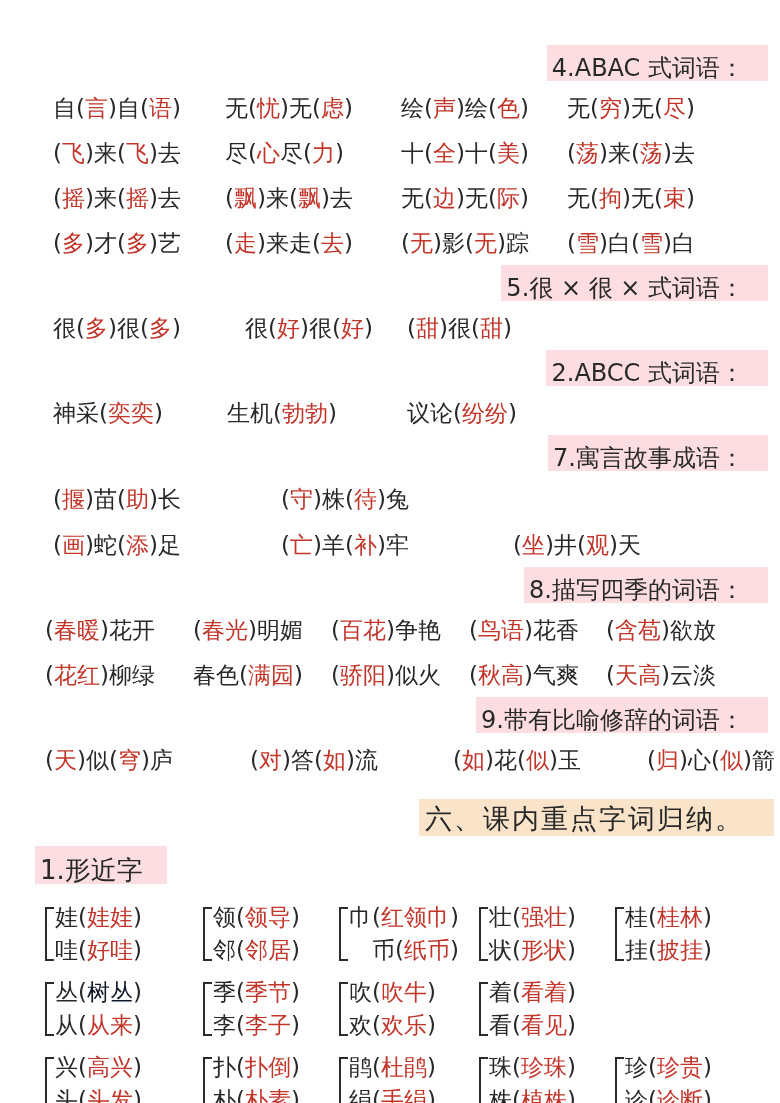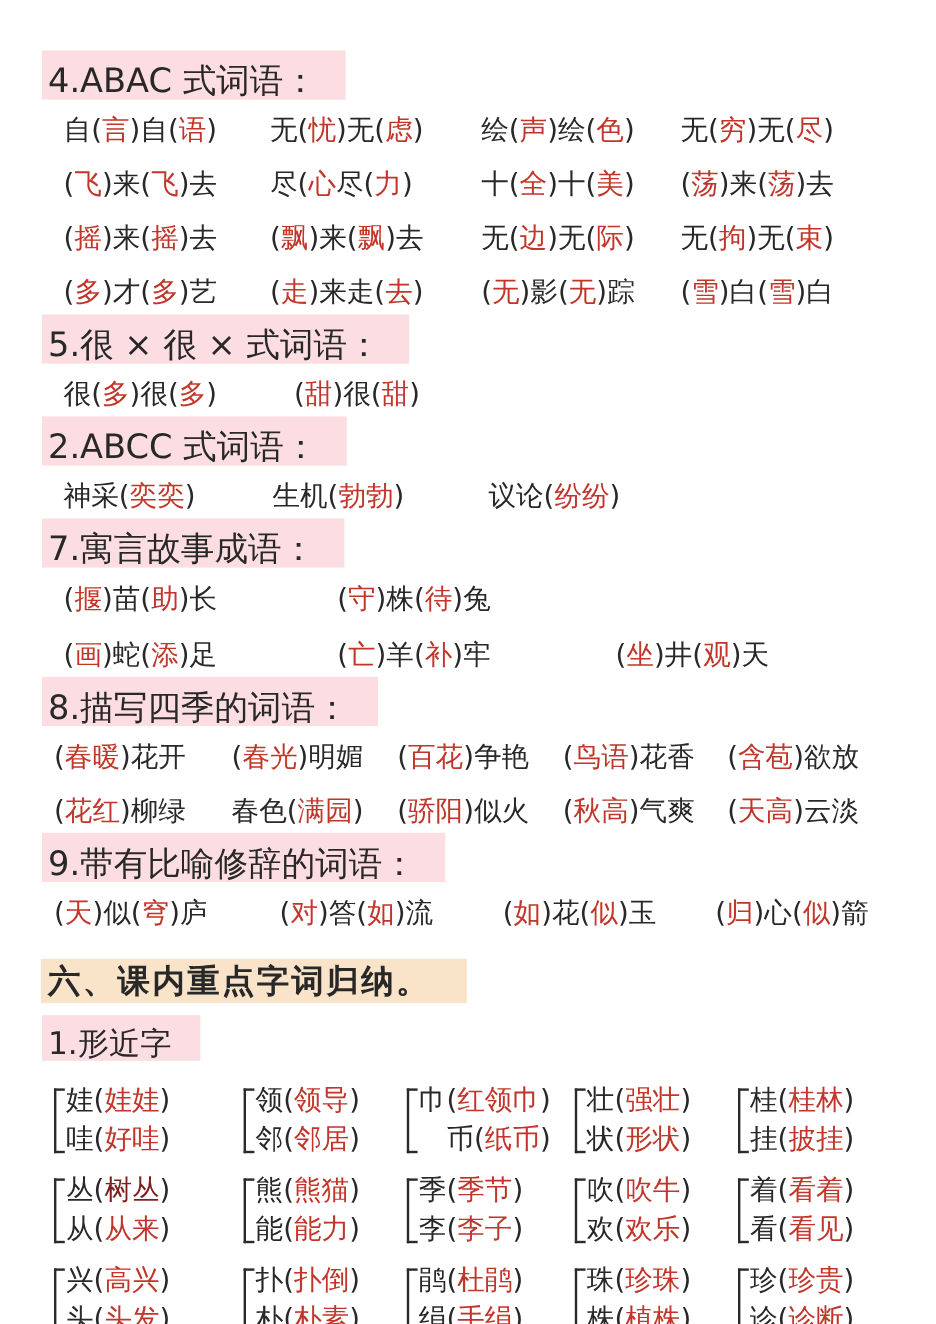--- a/index.html
+++ b/index.html
@@ -10,41 +10,41 @@
     color:#282828;
   }
   .page {
     width:780px; min-height:1103px;
     padding:46px 36px 10px 40px;
     display:flex; flex-direction:column;
     background:#ffffff; overflow:hidden;
   }
   
   .sec { margin-top:2px; }
-  .sec-title { height:32px; line-height:32px; font-size:28px; margin:6px 0 2px 0; }
+  .sec-title { height:32px; line-height:32px; font-size:24px; margin:6px 0 2px 0;text-align:right; }
   .hl { position:relative; z-index:0; white-space:nowrap; }
   .hl::before {
     content:""; position:absolute; z-index:-1;
     left:-5px; right:-24px; top:-9px; bottom:1px;
     background:#fcdde1;
   }
   .hl-peach::before { background:#f9e4ca; left:-6px; right:-30px; top:-4px; bottom:-2px; }
   
   .wrow { display:grid; height:45px; align-items:center; padding-left:13px; font-size:23px; white-space:nowrap; }
   .sec-0 .wrow { grid-template-columns:172px 176px 166px 1fr; }
   .sec-1 .wrow { grid-template-columns:192px 162px 184px 1fr; }
   .sec-2 .wrow { grid-template-columns:174px 180px 190px 1fr; }
   .sec-3 .wrow { grid-template-columns:228px 232px 1fr; height:46px; }
   .sec-4 .wrow { grid-template-columns:148px 138px 138px 137px 1fr; padding-left:5px; }
-  .sec-5 .wrow { grid-template-columns:188px 186px 177px 1fr; padding-left:5px; }
+  .sec-5 .wrow { grid-template-columns:188px 186px 177px 1fr; padding-left:5px;gap:17px; }
   .seg-k { color:#282828; }
   .seg-r { color:#c1352a; }
-  .seg-p { color:#7f1d1d; }
-  
-  .major-heading { font-size:27px; font-weight:bold; letter-spacing:2px; margin:18px 0 14px 0; height:36px; line-height:36px; }
+  .seg-p { color:#0f172a; }
+  
+  .major-heading { font-size:27px; font-weight:normal; letter-spacing:2px; margin:18px 0 14px 0; height:36px; line-height:36px;text-align:right; }
   .sub-title { font-size:26px; margin:4px 0 16px 0; height:30px; line-height:30px; }
   
   .grow { display:grid; grid-template-columns:158px 136px 140px 136px 1fr; padding-left:5px; margin-bottom:9px; }
   .group { display:flex; align-items:stretch; }
   .bracket { width:9px; margin:6px 1px 6px 0; border-left:2.5px solid #2b2b2b; border-top:2.5px solid #2b2b2b; border-bottom:2.5px solid #2b2b2b; }
   .glines { display:flex; flex-direction:column; justify-content:center; }
   .gline { line-height:33px; font-size:23px; white-space:nowrap;text-align:right; }
 </style>
 </head>
 <body>
@@ -76,20 +76,21 @@
           <div><span class="seg-k">(</span><span class="seg-r">多</span><span class="seg-k">)</span><span class="seg-k">才</span><span class="seg-k">(</span><span class="seg-r">多</span><span class="seg-k">)</span><span class="seg-k">艺</span></div>
           <div><span class="seg-k">(</span><span class="seg-r">走</span><span class="seg-k">)</span><span class="seg-k">来</span><span class="seg-k">走</span><span class="seg-k">(</span><span class="seg-r">去</span><span class="seg-k">)</span></div>
           <div><span class="seg-k">(</span><span class="seg-r">无</span><span class="seg-k">)</span><span class="seg-k">影</span><span class="seg-k">(</span><span class="seg-r">无</span><span class="seg-k">)</span><span class="seg-k">踪</span></div>
           <div><span class="seg-k">(</span><span class="seg-r">雪</span><span class="seg-k">)</span><span class="seg-k">白</span><span class="seg-k">(</span><span class="seg-r">雪</span><span class="seg-k">)</span><span class="seg-k">白</span></div>
         </div>
       </section>
       <section class="sec sec-1">
         <div class="sec-title"><span class="hl">5.很 × 很 × 式词语：</span></div>
         <div class="wrow">
           <div><span class="seg-k">很</span><span class="seg-k">(</span><span class="seg-r">多</span><span class="seg-k">)</span><span class="seg-k">很</span><span class="seg-k">(</span><span class="seg-r">多</span><span class="seg-k">)</span></div>
+          <div><span class="seg-k">很</span><span class="seg-k">(</span><span class="seg-r">好</span><span class="seg-k">)</span><span class="seg-k">很</span><span class="seg-k">(</span><span class="seg-r">好</span><span class="seg-k">)</span></div>
           <div><span class="seg-k">(</span><span class="seg-r">甜</span><span class="seg-k">)</span><span class="seg-k">很</span><span class="seg-k">(</span><span class="seg-r">甜</span><span class="seg-k">)</span></div>
         </div>
       </section>
       <section class="sec sec-2">
         <div class="sec-title"><span class="hl">2.ABCC 式词语：</span></div>
         <div class="wrow">
           <div><span class="seg-k">神</span><span class="seg-k">采</span><span class="seg-k">(</span><span class="seg-r">奕</span><span class="seg-r">奕</span><span class="seg-k">)</span></div>
           <div><span class="seg-k">生</span><span class="seg-k">机</span><span class="seg-k">(</span><span class="seg-r">勃</span><span class="seg-r">勃</span><span class="seg-k">)</span></div>
           <div><span class="seg-k">议</span><span class="seg-k">论</span><span class="seg-k">(</span><span class="seg-r">纷</span><span class="seg-r">纷</span><span class="seg-k">)</span></div>
         </div>
@@ -184,27 +185,20 @@
         <div class="group">
           <div class="bracket"></div>
           <div class="glines">
             <div class="gline"><span class="seg-k">丛</span><span class="seg-k">(</span><span class="seg-p">树丛</span><span class="seg-k">)</span></div>
             <div class="gline"><span class="seg-k">从</span><span class="seg-k">(</span><span class="seg-r">从</span><span class="seg-r">来</span><span class="seg-k">)</span></div>
           </div>
         </div>
         <div class="group">
           <div class="bracket"></div>
           <div class="glines">
-            <div class="gline"><span class="seg-k">熊</span><span class="seg-k">(</span><span class="seg-r">熊</span><span class="seg-r">猫</span><span class="seg-k">)</span></div>
-            <div class="gline"><span class="seg-k">能</span><span class="seg-k">(</span><span class="seg-r">能</span><span class="seg-r">力</span><span class="seg-k">)</span></div>
-          </div>
-        </div>
-        <div class="group">
-          <div class="bracket"></div>
-          <div class="glines">
             <div class="gline"><span class="seg-k">季</span><span class="seg-k">(</span><span class="seg-r">季</span><span class="seg-r">节</span><span class="seg-k">)</span></div>
             <div class="gline"><span class="seg-k">李</span><span class="seg-k">(</span><span class="seg-r">李</span><span class="seg-r">子</span><span class="seg-k">)</span></div>
           </div>
         </div>
         <div class="group">
           <div class="bracket"></div>
           <div class="glines">
             <div class="gline"><span class="seg-k">吹</span><span class="seg-k">(</span><span class="seg-r">吹</span><span class="seg-r">牛</span><span class="seg-k">)</span></div>
             <div class="gline"><span class="seg-k">欢</span><span class="seg-k">(</span><span class="seg-r">欢</span><span class="seg-r">乐</span><span class="seg-k">)</span></div>
           </div>

